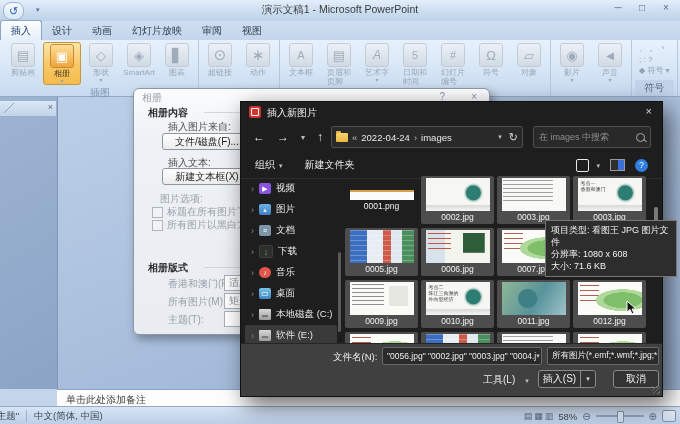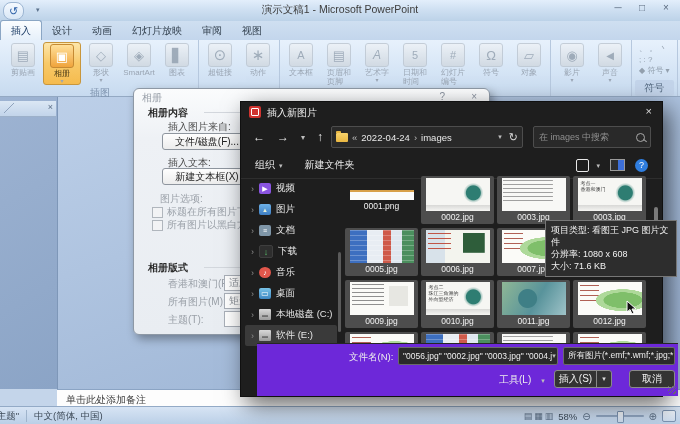--- a/index.html
+++ b/index.html
@@ -173,21 +173,21 @@
     background-size:100% 100%,30% 55%,100% 100%;background-position:0 0,6% 22%,0 0;background-repeat:no-repeat;}
   .text-map{background:
     linear-gradient(#e7e7e2,#e7e7e2),
     repeating-linear-gradient(#8f8f8f 0 1px,transparent 1px 4px),#fafaf7;
     background-size:30% 62%,50% 70%,100% 100%;background-position:88% 30%,8% 18%,0 0;background-repeat:no-repeat;}
   .map-blue{background:
     radial-gradient(circle at 40% 50%,#3f7f86 0 9px,rgba(0,0,0,0) 10px),
     linear-gradient(120deg,#8fb795,#58939b 55%,#9fc3c8);}
   .fscroll{position:absolute;right:4px;top:105px;width:4px;height:46px;background:#7a7a7a;border-radius:2px;}
   
-  .fbottom{position:absolute;left:16px;bottom:0;width:100%;height:52px;background:#6d28d9;z-index:3;border-top:1px solid #262626;}
+  .fbottom{position:absolute;left:0;bottom:0;width:100%;height:52px;background:#404040;z-index:3;border-top:1px solid #262626;}
   .fnlabel{position:absolute;left:92px;top:7px;font-size:9.5px;color:#ededed;}
   .fnfield{position:absolute;left:141px;top:3px;width:160px;height:18px;background:#2a2a2a;
     border:1px solid #6a6a6a;border-radius:2px;display:flex;align-items:center;font-size:8.5px;color:#eee;
     padding:0 4px;box-sizing:border-box;white-space:nowrap;overflow:hidden;}
   .fnfield .caret,.ftfield .caret{margin-left:auto;font-size:7px;color:#bdbdbd;}
   .ftfield{position:absolute;left:306px;top:3px;width:112px;height:18px;background:#2a2a2a;
     border:1px solid #6a6a6a;border-radius:2px;display:flex;align-items:center;font-size:8.5px;color:#eee;
     padding:0 4px;box-sizing:border-box;white-space:nowrap;overflow:hidden;}
   .tools{position:absolute;left:242px;top:29px;font-size:10px;color:#ededed;}
   .tools .carr{font-size:7px;color:#bdbdbd;margin-left:10px;}

